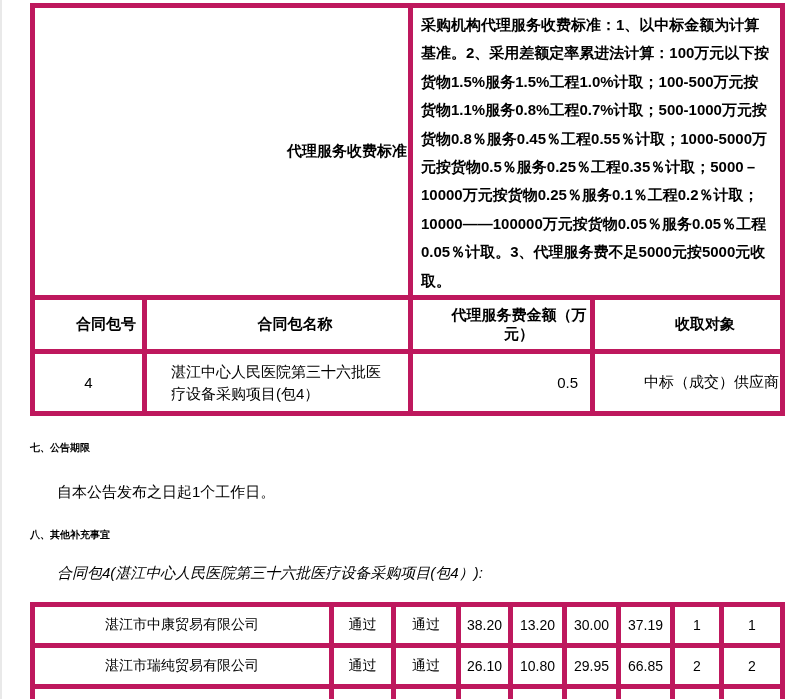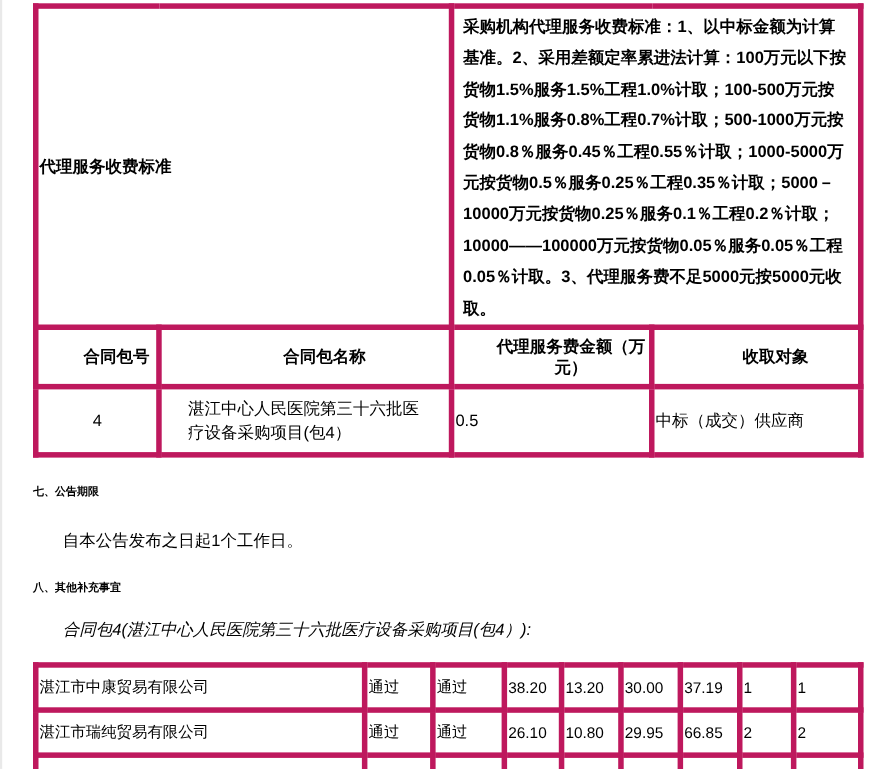--- a/index.html
+++ b/index.html
@@ -30,21 +30,21 @@
   }
   td, th {
     border: 5px solid #be185d;
     vertical-align: middle;
     overflow: hidden;
   }
   
   .fee-label-cell {
     font-size: 15px;
     font-weight: bold;
-    text-align: left;
+    text-align: right;
     height: 255px;
   }
   .fee-desc-cell {
     font-size: 15px;
     font-weight: bold;
     text-align: left;
     vertical-align: top;
     line-height: 28.4px;
     padding: 3px 8px 0 8px;
   }
@@ -54,22 +54,22 @@
     text-align: center;
     height: 47px;
     padding-left: 36px;
   }
   .pkg-data-row td {
     font-size: 15px;
     height: 49px;
   }
   .pkg-no-cell      { text-align: center; }
   .pkg-name-cell    { text-align: left; padding: 4px 24px; line-height: 22px; }
-  .fee-amount-cell  { padding-right: 12px; }
-  .charge-target-cell { text-align: left; margin-left: 31px; }
+  .fee-amount-cell  { text-align: right; padding-right: 12px; }
+  .charge-target-cell { text-align: right; margin-left: 31px; }
   
   .section-title {
     font-size: 10px;
     font-weight: bold;
     margin: 22px 0 0 0;
     line-height: 19px;
   }
   .section-body {
     font-size: 15px;
     margin: 26px 0 0 0;
@@ -81,20 +81,21 @@
   .score-table th {
     font-size: 14px;
     font-weight: bold;
     text-align: center;
     white-space: pre-line;
     line-height: 21px;
     height: 51px;
   }
   .score-table td {
     font-size: 14px;
+    text-align: center;
     height: 34px;
   }
 </style>
 </head>
 <body>
 
 <div class="edge-strip"></div>
 
 <div class="content">
 

